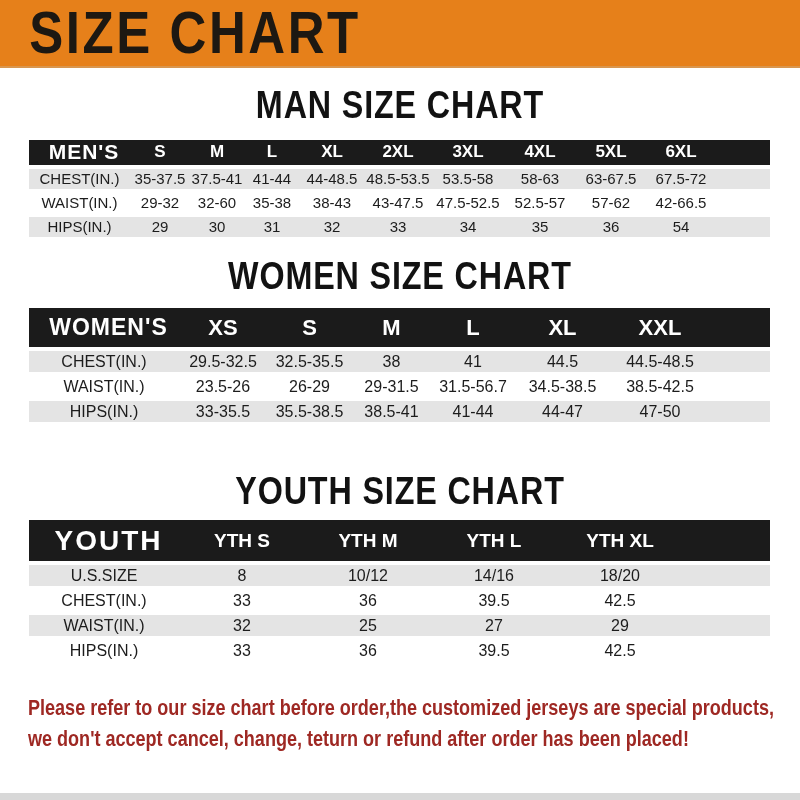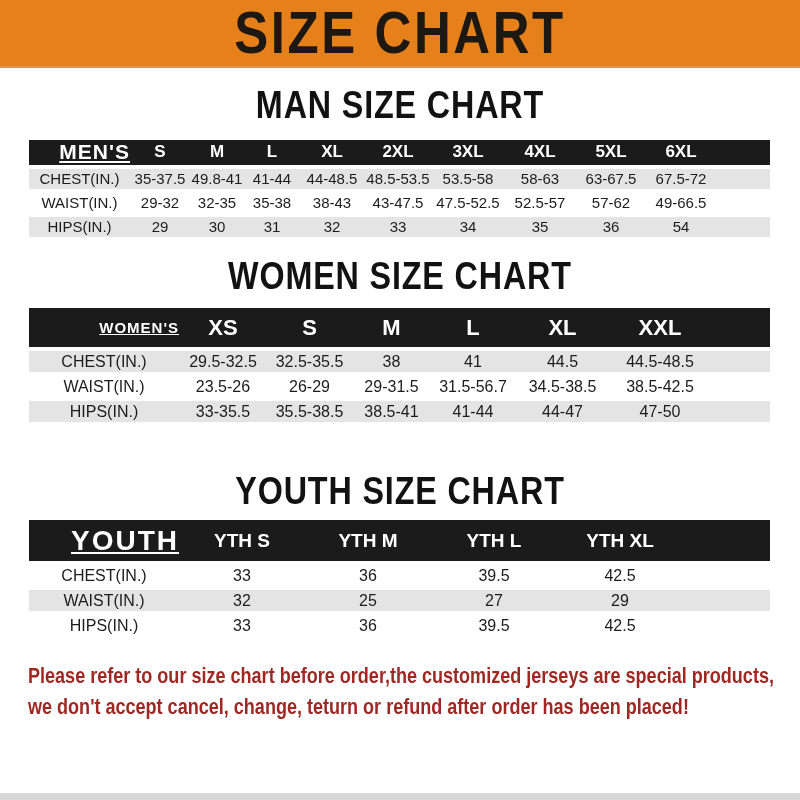--- a/index.html
+++ b/index.html
@@ -14,21 +14,21 @@
   html,body{margin:0;padding:0;}
   body{
     width:800px;height:800px;position:relative;overflow:hidden;
     background:#ffffff;color:var(--ink);
     font-family:"Liberation Sans",sans-serif;
   }
   
   .banner{
     height:68px;background:var(--banner-bg);
     border-bottom:2px solid var(--banner-edge);
-    display:flex;align-items:center;justify-content:center;
+    display:flex;align-items:center;
   }
   .banner-title{
     font-size:60px;font-weight:bold;line-height:1;color:#1d1812;
     letter-spacing:3px;transform:scaleX(0.85);white-space:nowrap;
   }
   
   .sec-heading{
     margin:0;text-align:center;font-weight:bold;color:#121212;
     font-size:38px;line-height:1.15;letter-spacing:1px;
     transform:scaleX(0.85);white-space:nowrap;
@@ -37,49 +37,49 @@
   .sec-women .sec-heading{margin-top:14px;margin-bottom:10px;}
   .sec-youth .sec-heading{margin-top:44px;margin-bottom:6px;}
   
   .sz-table{
     width:741px;margin-left:29px;border-collapse:collapse;table-layout:fixed;
   }
   .sz-table th{
     background:var(--header-bg);color:#ffffff;font-weight:bold;
     text-align:center;border-bottom:4px solid #ffffff;padding:0;
   }
-  .sz-table th.corner{text-align:right;padding-left:9px;text-decoration:underline;}
+  .sz-table th.corner{text-align:center;padding-left:9px;}
   .sz-table td{
     text-align:center;border-bottom:4px solid #ffffff;padding:0;
     color:#1c1c1c;background:#ffffff;
   }
   .sz-table tr.alt td{background:var(--row-alt);}
   
   .sec-men th{height:27px;font-size:17px;}
   .sec-men th.corner{font-size:21px;letter-spacing:1px;}
   .sec-men td{height:24px;font-size:15px;}
   .sec-men col.c-label{width:101px;}
   .sec-men col.d1{width:60px}.sec-men col.d2{width:54px}.sec-men col.d3{width:56px}
   .sec-men col.d4{width:64px}.sec-men col.d5{width:68px}.sec-men col.d6{width:72px}
   .sec-men col.d7{width:72px}.sec-men col.d8{width:70px}.sec-men col.d9{width:70px}
   
   .sec-women th{height:41px;font-size:22px;}
-  .sec-women th.corner{font-size:15px;letter-spacing:1px;}
+  .sec-women th.corner{font-size:23px;letter-spacing:1px;}
   .sec-women td{height:25px;font-size:16px;}
   .sec-women col.c-label{width:150px;}
   .sec-women col.d1{width:88px}.sec-women col.d2{width:85px}.sec-women col.d3{width:79px}
   .sec-women col.d4{width:84px}.sec-women col.d5{width:95px}.sec-women col.d6{width:100px}
   
   .sec-youth th{height:43px;font-size:19px;text-align:center;}
   .sec-youth th.corner{font-size:28px;letter-spacing:2px;}
   .sec-youth td{height:25px;font-size:16px;}
   .sec-youth col.c-label{width:150px;}
   .sec-youth col.d1,.sec-youth col.d2,.sec-youth col.d3,.sec-youth col.d4{width:126px;}
   
-  .footer{margin-top:20px;padding-left:28px;color:var(--footer-red);}
+  .footer{margin-top:27px;padding-left:28px;color:var(--footer-red);}
   .fline{
     font-size:22px;line-height:31px;font-weight:bold;white-space:nowrap;
     transform:scaleX(0.82);transform-origin:left center;
   }
   .bottom-strip{
     position:absolute;left:0;bottom:0;width:800px;height:7px;background:#D8D8D8;
   }
 </style>
 </head>
 <body>
@@ -116,41 +116,41 @@
           <th>4XL</th>
           <th>5XL</th>
           <th>6XL</th>
           <th></th>
         </tr>
       </thead>
       <tbody>
         <tr class="alt">
           <td>CHEST(IN.)</td>
           <td>35-37.5</td>
-          <td>49.8-41</td>
+          <td>37.5-41</td>
           <td>41-44</td>
           <td>44-48.5</td>
           <td>48.5-53.5</td>
           <td>53.5-58</td>
           <td>58-63</td>
           <td>63-67.5</td>
           <td>67.5-72</td>
           <td></td>
         </tr>
         <tr>
           <td>WAIST(IN.)</td>
           <td>29-32</td>
-          <td>32-35</td>
+          <td>32-60</td>
           <td>35-38</td>
           <td>38-43</td>
           <td>43-47.5</td>
           <td>47.5-52.5</td>
           <td>52.5-57</td>
           <td>57-62</td>
-          <td>49-66.5</td>
+          <td>42-66.5</td>
           <td></td>
         </tr>
         <tr class="alt">
           <td>HIPS(IN.)</td>
           <td>29</td>
           <td>30</td>
           <td>31</td>
           <td>32</td>
           <td>33</td>
           <td>34</td>
@@ -238,20 +238,28 @@
         <tr>
           <th class="corner">YOUTH</th>
           <th>YTH S</th>
           <th>YTH M</th>
           <th>YTH L</th>
           <th>YTH XL</th>
           <th></th>
         </tr>
       </thead>
       <tbody>
+        <tr class="alt">
+          <td>U.S.SIZE</td>
+          <td>8</td>
+          <td>10/12</td>
+          <td>14/16</td>
+          <td>18/20</td>
+          <td></td>
+        </tr>
         <tr>
           <td>CHEST(IN.)</td>
           <td>33</td>
           <td>36</td>
           <td>39.5</td>
           <td>42.5</td>
           <td></td>
         </tr>
         <tr class="alt">
           <td>WAIST(IN.)</td>

